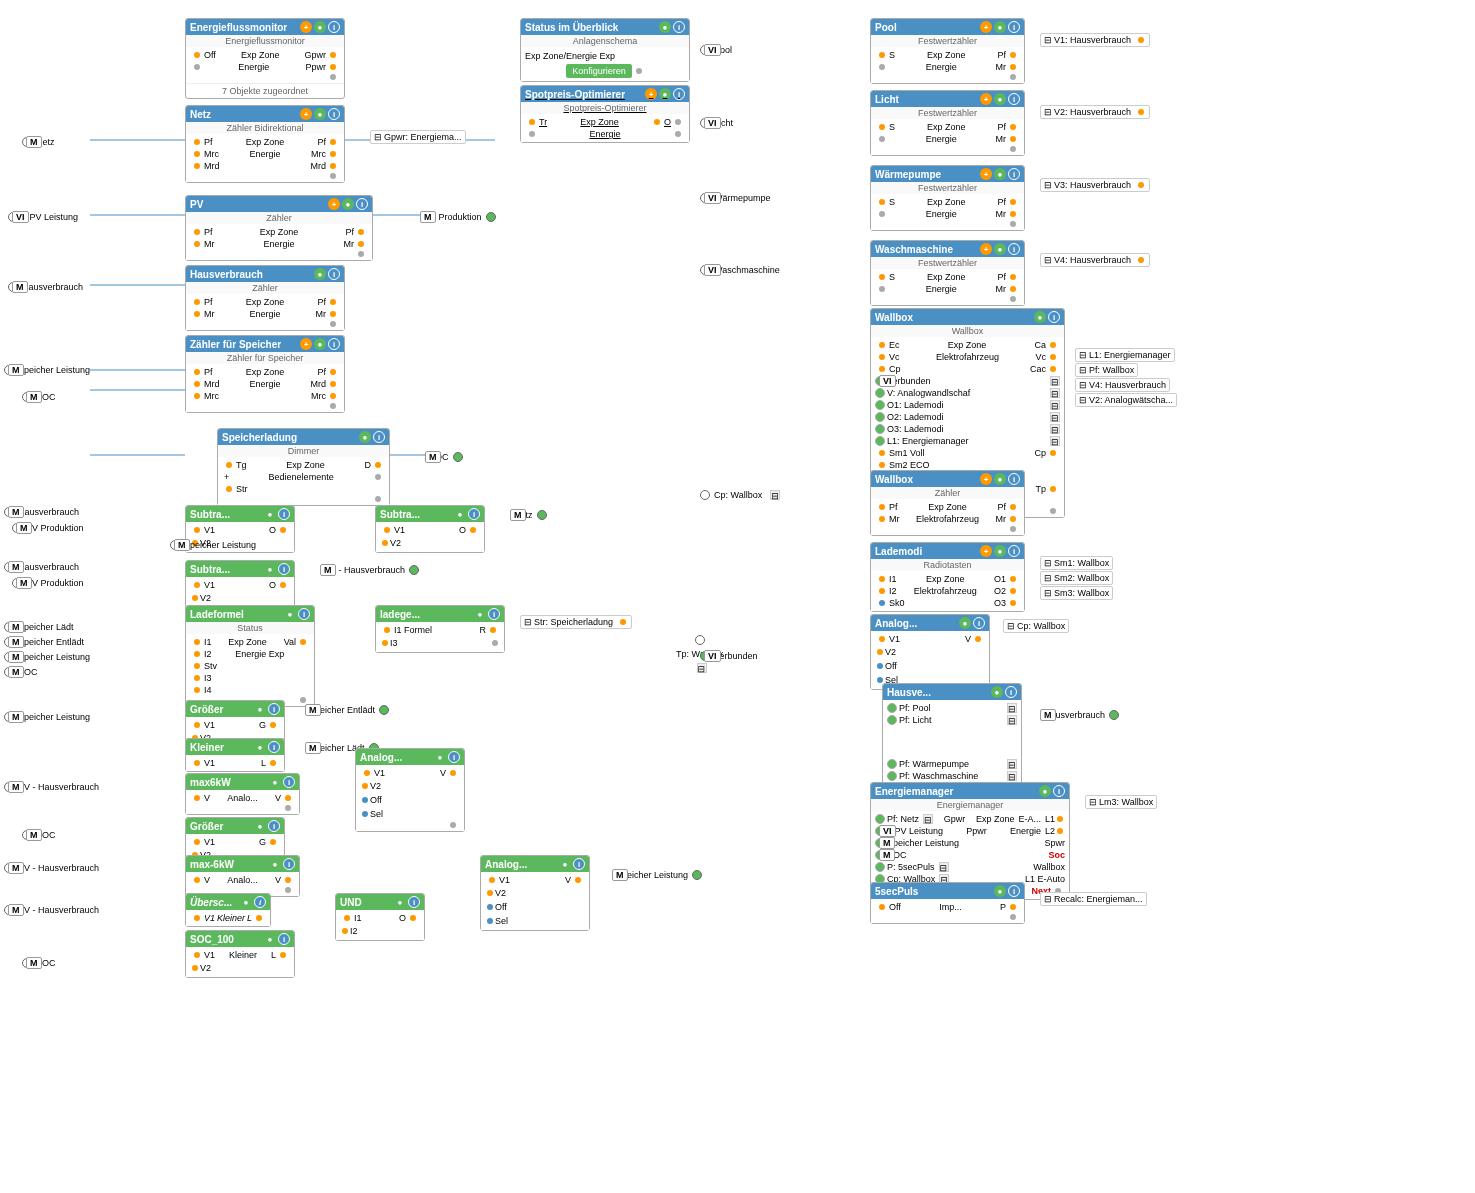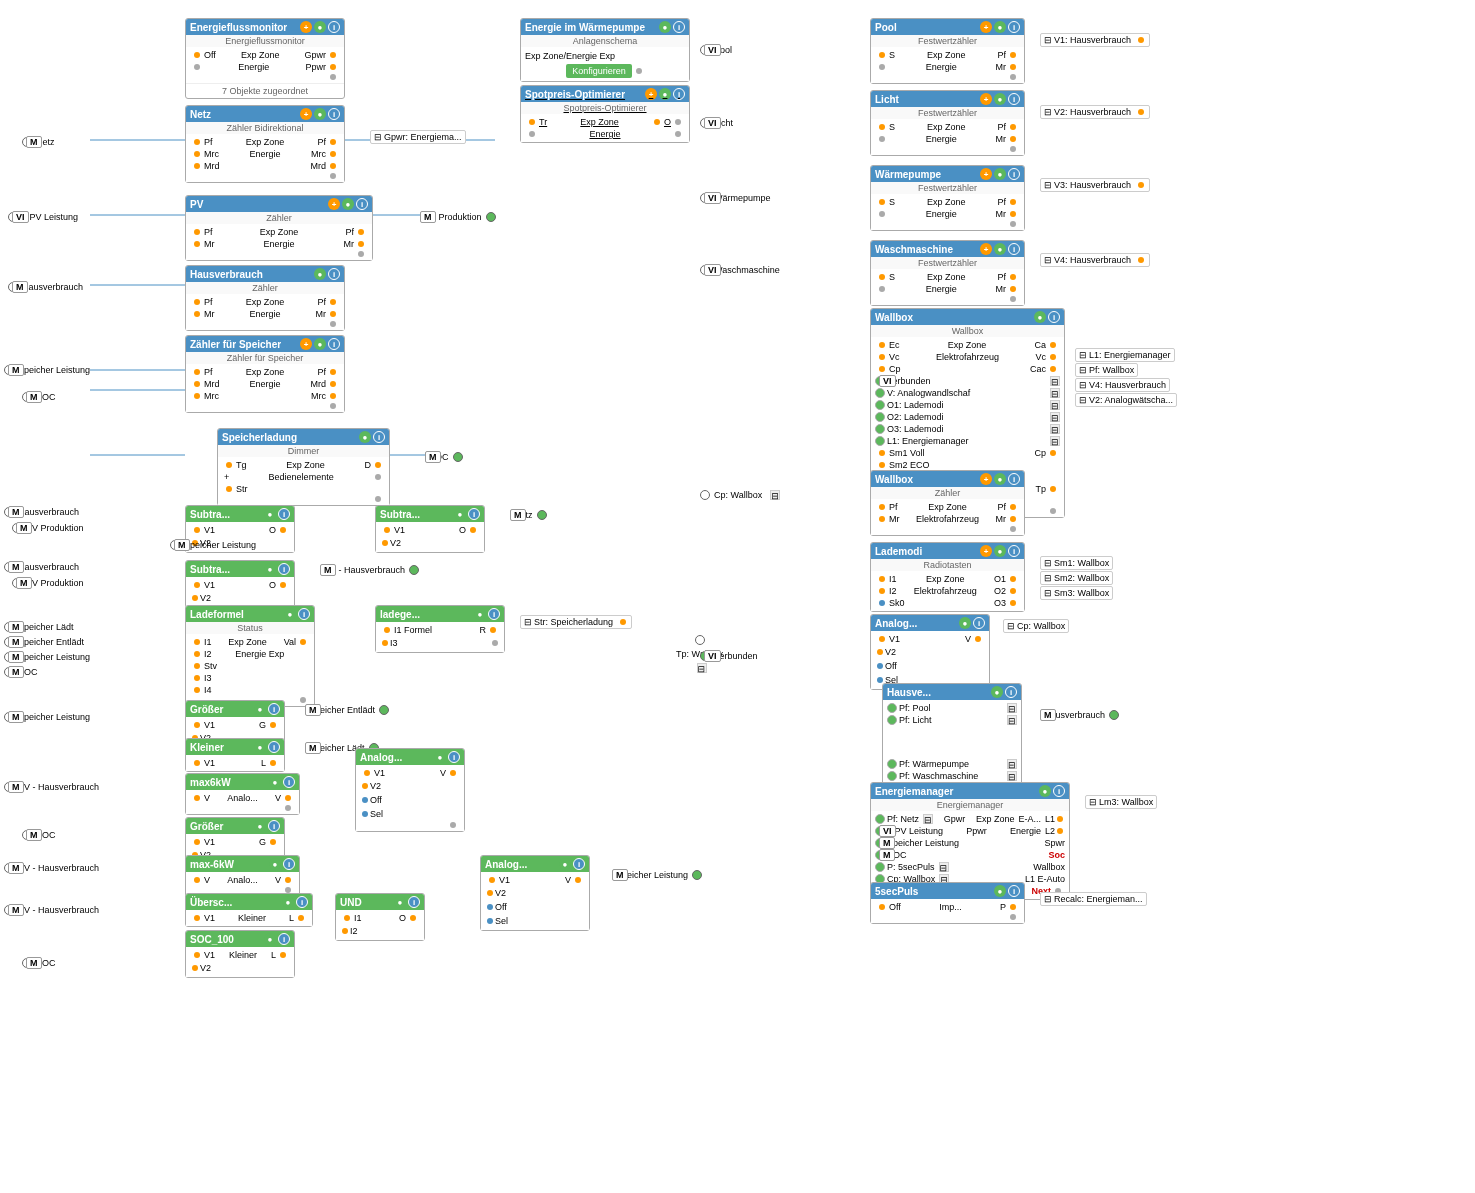--- a/index.html
+++ b/index.html
@@ -233,21 +233,21 @@
         <div class="col-right">
             <span class="port-dot gray"></span>
           </div>
       </div>
     </div>
     <div style="padding:2px 4px;font-size:9px;color:#666;text-align:center;border-top:1px solid #eee;">7 Objekte zugeordnet</div>
   </div>
 
   <div class="node-block" style="left:520px;top:18px;width:170px;">
     <div class="node-header blue">
-      <span>Energie im Wärmepumpe</span>
+      <span>Status im Überblick</span>
       <div class="node-header-icons">
         <span class="node-header-icon icon-circle">●</span>
         <span class="node-header-icon icon-info">i</span>
       </div>
     </div>
     <div class="node-subtitle">Anlagenschema</div>
     <div class="node-body">
       <div class="node-row">
         <span style="flex:1;">Exp Zone/Energie Exp</span>
       </div>
@@ -1020,21 +1020,21 @@
       </div>
     </div>
   </div>
 
   <div class="signal-node" style="left:4px;top:863px;">
     <div class="signal-circle"></div>
     <span>PV - Hausverbrauch</span>
     <span class="tag-label" style="margin-left:4px;">M</span>
   </div>
 
-  <div class="node-block" style="left:185px;top:893px;width:128px;">
+  <div class="node-block" style="left:185px;top:893px;width:86px;font-style:italic;">
     <div class="node-header green">
       <span>Übersc...</span>
       <div class="node-header-icons">
         <span class="node-header-icon icon-circle">●</span>
         <span class="node-header-icon icon-info">i</span>
       </div>
     </div>
     <div class="node-body">
       <div class="two-col-row">
         <div class="col-left">

